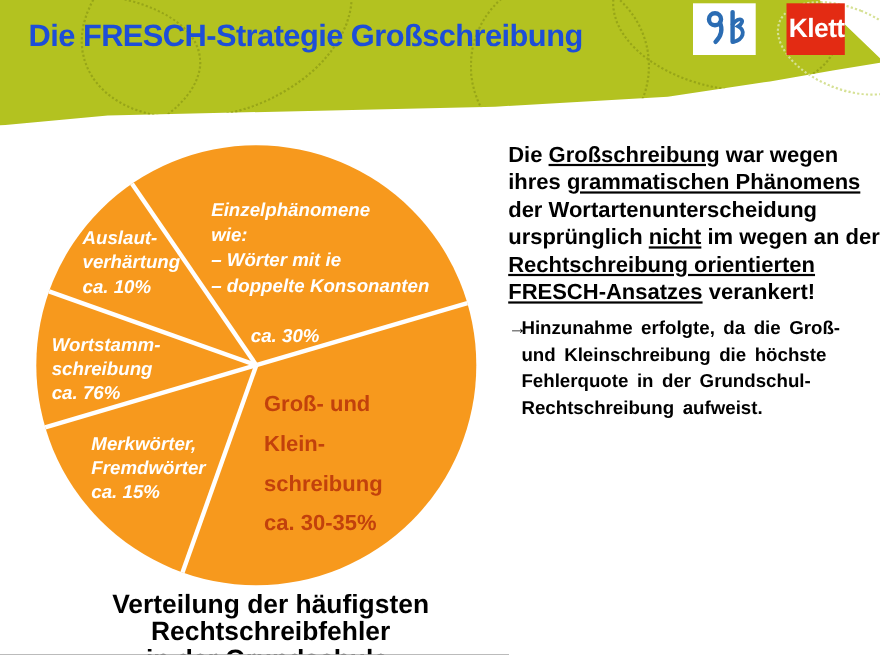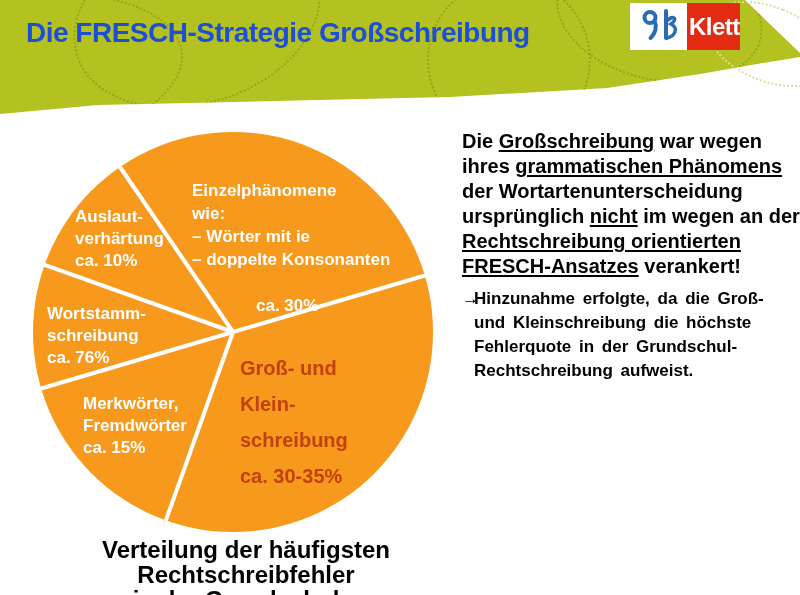--- a/index.html
+++ b/index.html
@@ -21,34 +21,34 @@
   #dots-d{left:555px; top:-48px; width:205px; height:125px; transform:rotate(12deg);}
   #dots-light{
     position:absolute; left:703px; top:6px; width:128px; height:72px;
     border:2px dotted #d6e195; border-radius:50%; transform:rotate(22deg); z-index:2;
   }
   #slide-title{
     position:absolute; left:26px; top:17px; z-index:3;
     font-size:28px; font-weight:bold; color:#1d4ed8; white-space:nowrap; letter-spacing:-0.5px;
   }
   
-  #logo{position:absolute; left:630px; top:3px; height:61px; display:flex; z-index:4;}
+  #logo{position:absolute; left:630px; top:3px; height:61px; display:flex; z-index:4;gap:28px;}
   #logo-symbol-box{width:57px; height:47px; background:#ffffff;
     display:flex; align-items:center; justify-content:center;}
   #logo-wordmark-box{width:53px; height:47px; background:#e32b13;
     display:flex; align-items:center; justify-content:flex-start;}
   #logo-wordmark-box span{color:#ffffff; font-weight:bold; font-size:24px; margin-left:2px; letter-spacing:-0.5px;}
   
   #pie-svg{position:absolute; left:0; top:0; z-index:2;}
   .pie-label{
     position:absolute; z-index:3; color:#ffffff; font-weight:bold;
-    font-size:17px; line-height:22px; white-space:pre-line;
+    font-size:17px; line-height:22px; white-space:pre-line;font-style:italic;
   }
   #label-einzel{left:192px; top:156px; line-height:23px;}
-  #label-einzel-pct{margin-left:64px;}
+  #label-einzel-pct{margin-left:36px;}
   #label-auslaut{left:75px;  top:206px;}
   #label-wortstamm{left:47px; top:303px;}
   #label-merk{left:83px;  top:393px;}
   #label-gross{
     left:240px; top:350px; z-index:3; position:absolute;
     color:#c2410c; font-weight:bold; font-size:20px; line-height:36px; white-space:pre-line;
   }
   
   #intro-paragraph{
     position:absolute; left:462px; top:129px; width:340px; z-index:3;

